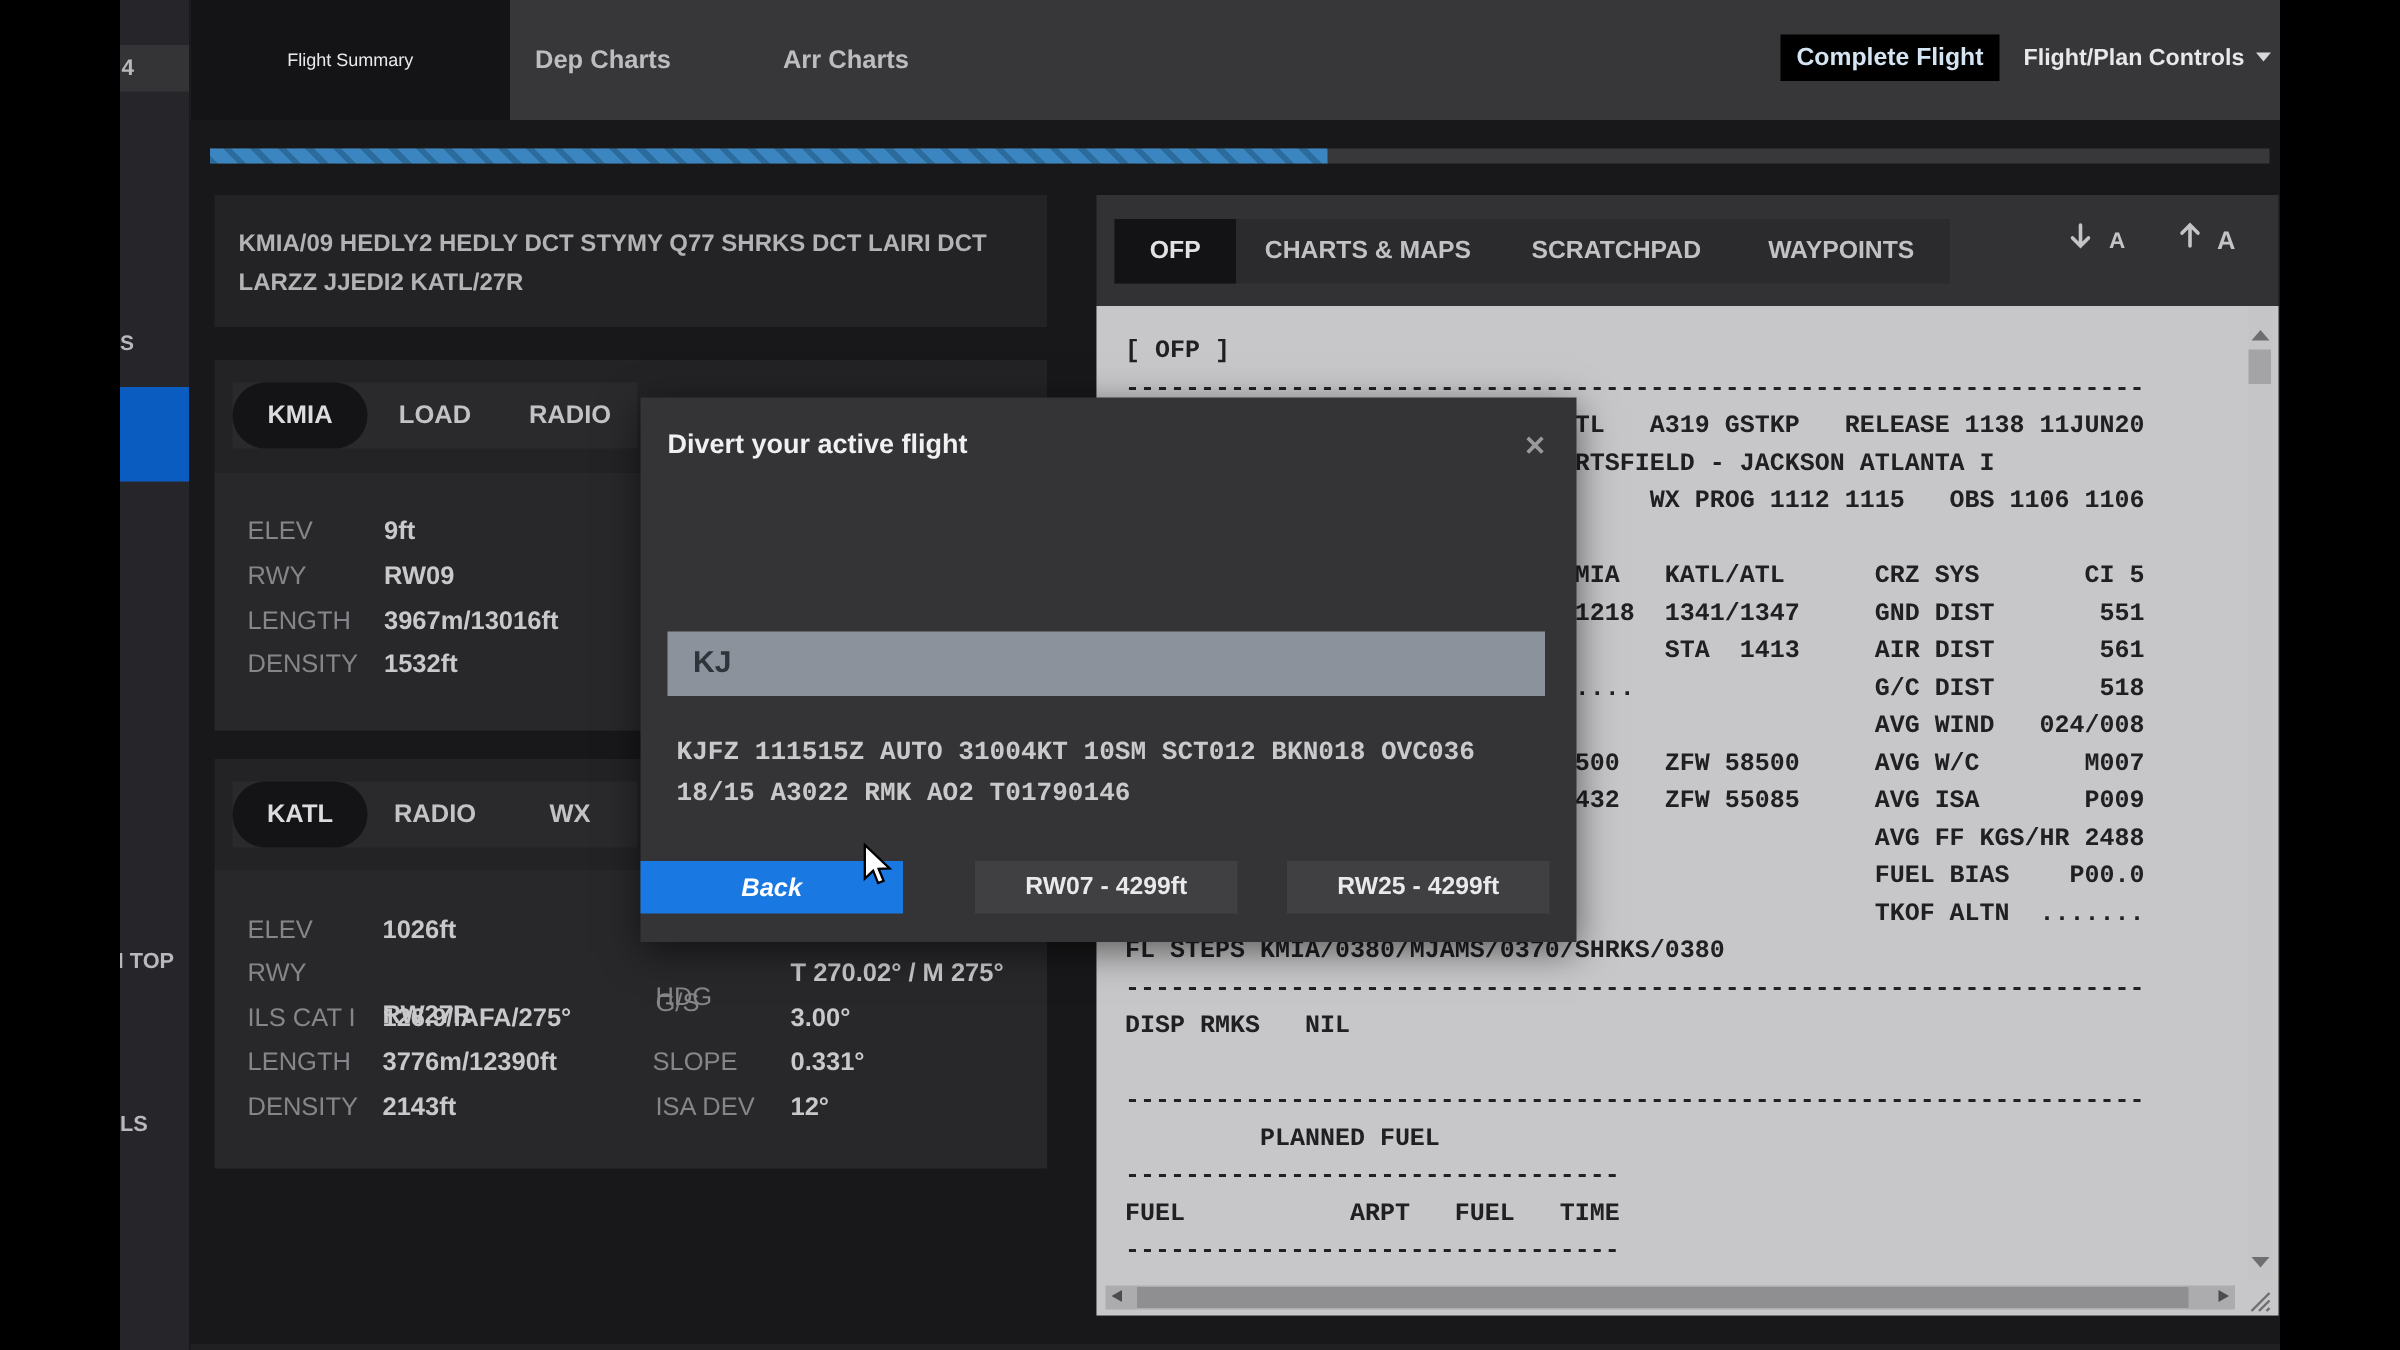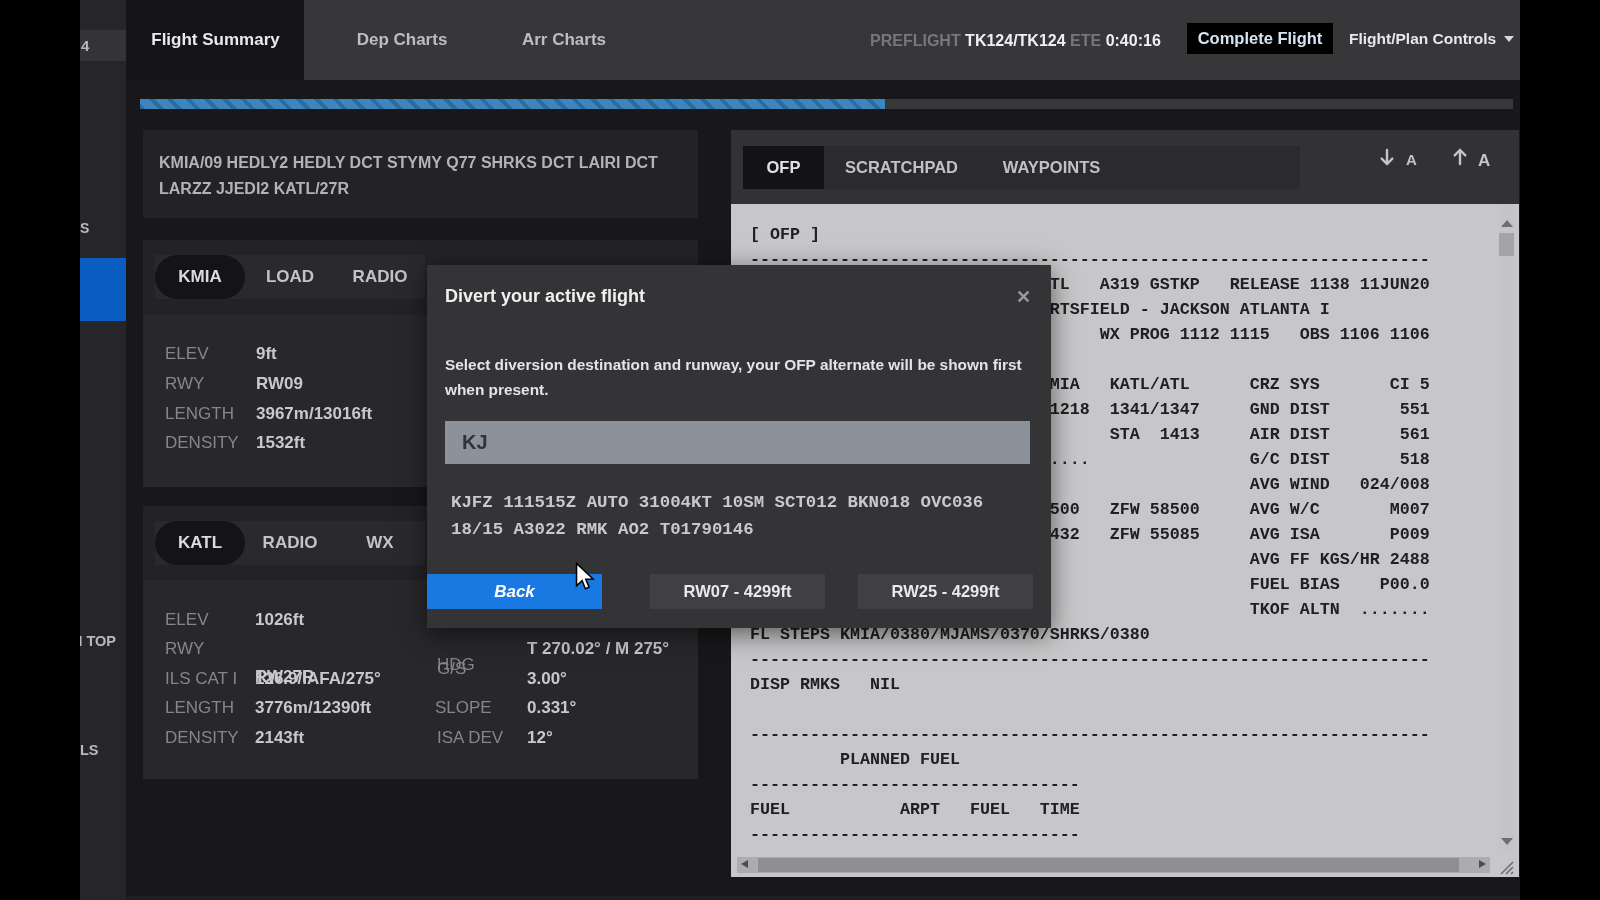--- a/index.html
+++ b/index.html
@@ -7,22 +7,22 @@
     font-family:"Liberation Sans", sans-serif; }
   #stage { position:relative; width:1600px; height:900px; background:#000; }
   #app { position:absolute; left:80px; top:0; width:1440px; height:900px; background:#18181a; }
   
   #strip { position:absolute; left:0; top:0; width:46px; height:900px; background:#26262a; overflow:hidden; }
   #strip .band { position:absolute; left:0; top:30px; width:46px; height:31px; background:#343437; }
   #strip .t { position:absolute; color:#b9b9bc; font-weight:bold; font-size:15px; white-space:nowrap; }
   #bluebox { position:absolute; left:0; top:258px; width:46px; height:63px; background:#0b5cc1; }
   
   #header { position:absolute; left:47px; top:0; width:1393px; height:80px; background:#37373a; }
-  #tabFS { position:absolute; left:0; top:0; width:177px; height:80px; background:#141416;
-    color:#e9e9eb; font-weight:bold; font-size:17px; line-height:80px; text-align:center; }
+  #tabFS { position:absolute; left:0; top:0; width:213px; height:80px; background:#141416;
+    color:#e9e9eb; font-weight:normal; font-size:12px; line-height:80px; text-align:center; }
   .htab { position:absolute; top:0; height:80px; color:#bdbdc0; font-weight:bold; font-size:17px;
     line-height:80px; text-align:center; }
   #preflight { position:absolute; left:743px; top:0; height:80px; line-height:82px; font-size:16px;
     color:#77777b; font-weight:bold; white-space:nowrap; }
   #preflight b { color:#f0f0f2; }
   #btnComplete { position:absolute; left:1060px; top:23px; width:146px; height:31px; background:#000000;
     color:#d5e4f2; font-weight:600; font-size:16.5px; text-align:center; line-height:31px; }
   #fpc { position:absolute; left:1222px; top:23px; height:31px; line-height:31px; color:#e8e8ea;
     font-weight:bold; font-size:15.5px; white-space:nowrap; }
   #fpc .caret { display:inline-block; width:0; height:0; border-left:5px solid transparent;
@@ -79,21 +79,20 @@
     <div class="t" style="left:1px; top:37px;">4</div>
     <div class="t" style="left:0px; top:220px; font-size:14px;">S</div>
     <div class="t" style="left:-8px; top:633px; font-size:14.5px;">N TOP</div>
     <div class="t" style="left:0px; top:742px; font-size:14.5px;">LS</div>
   </div>
   <div id="bluebox"></div>
   <div id="header">
     <div class="htab" style="left:193px; width:164px;">Dep Charts</div>
     <div class="htab" style="left:357px; width:160px;">Arr Charts</div>
     <div id="tabFS">Flight Summary</div>
-    <div id="preflight">PREFLIGHT <b>TK124/TK124</b> ETE <b>0:40:16</b></div>
     <div id="btnComplete">Complete Flight</div>
     <div id="fpc">Flight/Plan Controls<span class="caret"></span></div>
   </div>
   <div id="pbar">
         <div class="fill"></div>
       </div>
   <div id="route">KMIA/09 HEDLY2 HEDLY DCT STYMY Q77 SHRKS DCT LAIRI DCT<br>LARZZ JJEDI2 KATL/27R</div>
 
   <div class="panel" style="left:63px; top:240px; width:555px; height:75px;">
     <div class="tabstrip" style="left:12px; top:15px;">
@@ -137,20 +136,21 @@
     <div class="row" style="left:384px; top:118px;"><span class="vl">0.331°</span></div>
     <div class="row" style="left:22px; top:148px;"><span class="lb">DENSITY</span></div>
     <div class="row" style="left:112px; top:148px;"><span class="vl">2143ft</span></div>
     <div class="row" style="left:294px; top:148px;"><span class="lb">ISA DEV</span></div>
     <div class="row" style="left:384px; top:148px;"><span class="vl">12°</span></div>
   </div>
 
   <div id="ofp" style="position:absolute; left:651px; top:130px; width:788px; height:747px; background:#323235;">
     <div id="ofptabs" style="position:absolute; left:12px; top:16px; width:557px; height:43px; background:#2b2b2e; display:flex;">
       <div class="otab on" style="width:81px;">OFP</div>
+      <div class="otab" style="width:176px;">CHARTS &amp; MAPS</div>
       <div class="otab" style="width:155px;">SCRATCHPAD</div>
       <div class="otab" style="width:145px;">WAYPOINTS</div>
     </div>
     <div id="fonticons">
       <svg width="160" height="30" viewBox="0 0 160 30" style="position:absolute; left:648px; top:14px;">
         <g stroke="#c4c4c6" stroke-width="2.4" fill="none" stroke-linecap="round">
           <path d="M8 6 V 20 M2.7 14.6 L8 20 L13.3 14.6"></path>
           <path d="M81 20 V 6 M75.7 11.4 L81 6 L86.3 11.4"></path>
         </g>
         <text x="27" y="21" fill="#c4c4c6" font-size="15" font-weight="bold" font-family="Liberation Sans">A</text>
@@ -193,21 +193,20 @@
           <line x1="9" y1="18" x2="16" y2="11"></line>
           <line x1="14" y1="18" x2="16" y2="16"></line>
         </g>
       </svg>
     </div>
   </div>
 
   <div id="modal" style="position:absolute; left:347px; top:265px; width:624px; height:363px; background:#343437; box-shadow:0 6px 24px rgba(0,0,0,0.55);">
     <div style="position:absolute; left:18px; top:21px; font-size:18px; font-weight:bold; color:#f0f0f1;">Divert your active flight</div>
     <div id="mclose">✕</div>
-    <div style="position:absolute; left:18px; top:87px; width:600px; font-size:15.4px; font-weight:600; color:#e4e4e6; line-height:25px;">Select diversion destination and runway, your OFP alternate will be shown first when present.</div>
     <div id="minput">KJ</div>
     <div id="metar">KJFZ 111515Z AUTO 31004KT 10SM SCT012 BKN018 OVC036<br>18/15 A3022 RMK AO2 T01790146</div>
     <div class="mbtn blue" style="left:0;font-style:italic;">Back</div>
     <div class="mbtn" style="left:223px;">RW07 - 4299ft</div>
     <div class="mbtn" style="left:431px;">RW25 - 4299ft</div>
   </div>
 </div>
 <div style="position:absolute; left:127px; top:896px; width:1393px; height:4px; background:#202022;"></div>
 <svg width="26" height="31" viewBox="0 0 22 26" style="position:absolute; left:573px; top:562px;">
   <path d="M3 1 L3 20 L7.7 15.6 L10.5 22.5 L13.6 21.2 L10.8 14.4 L17 14.2 Z" fill="#fff" stroke="#000" stroke-width="1.3"></path>

